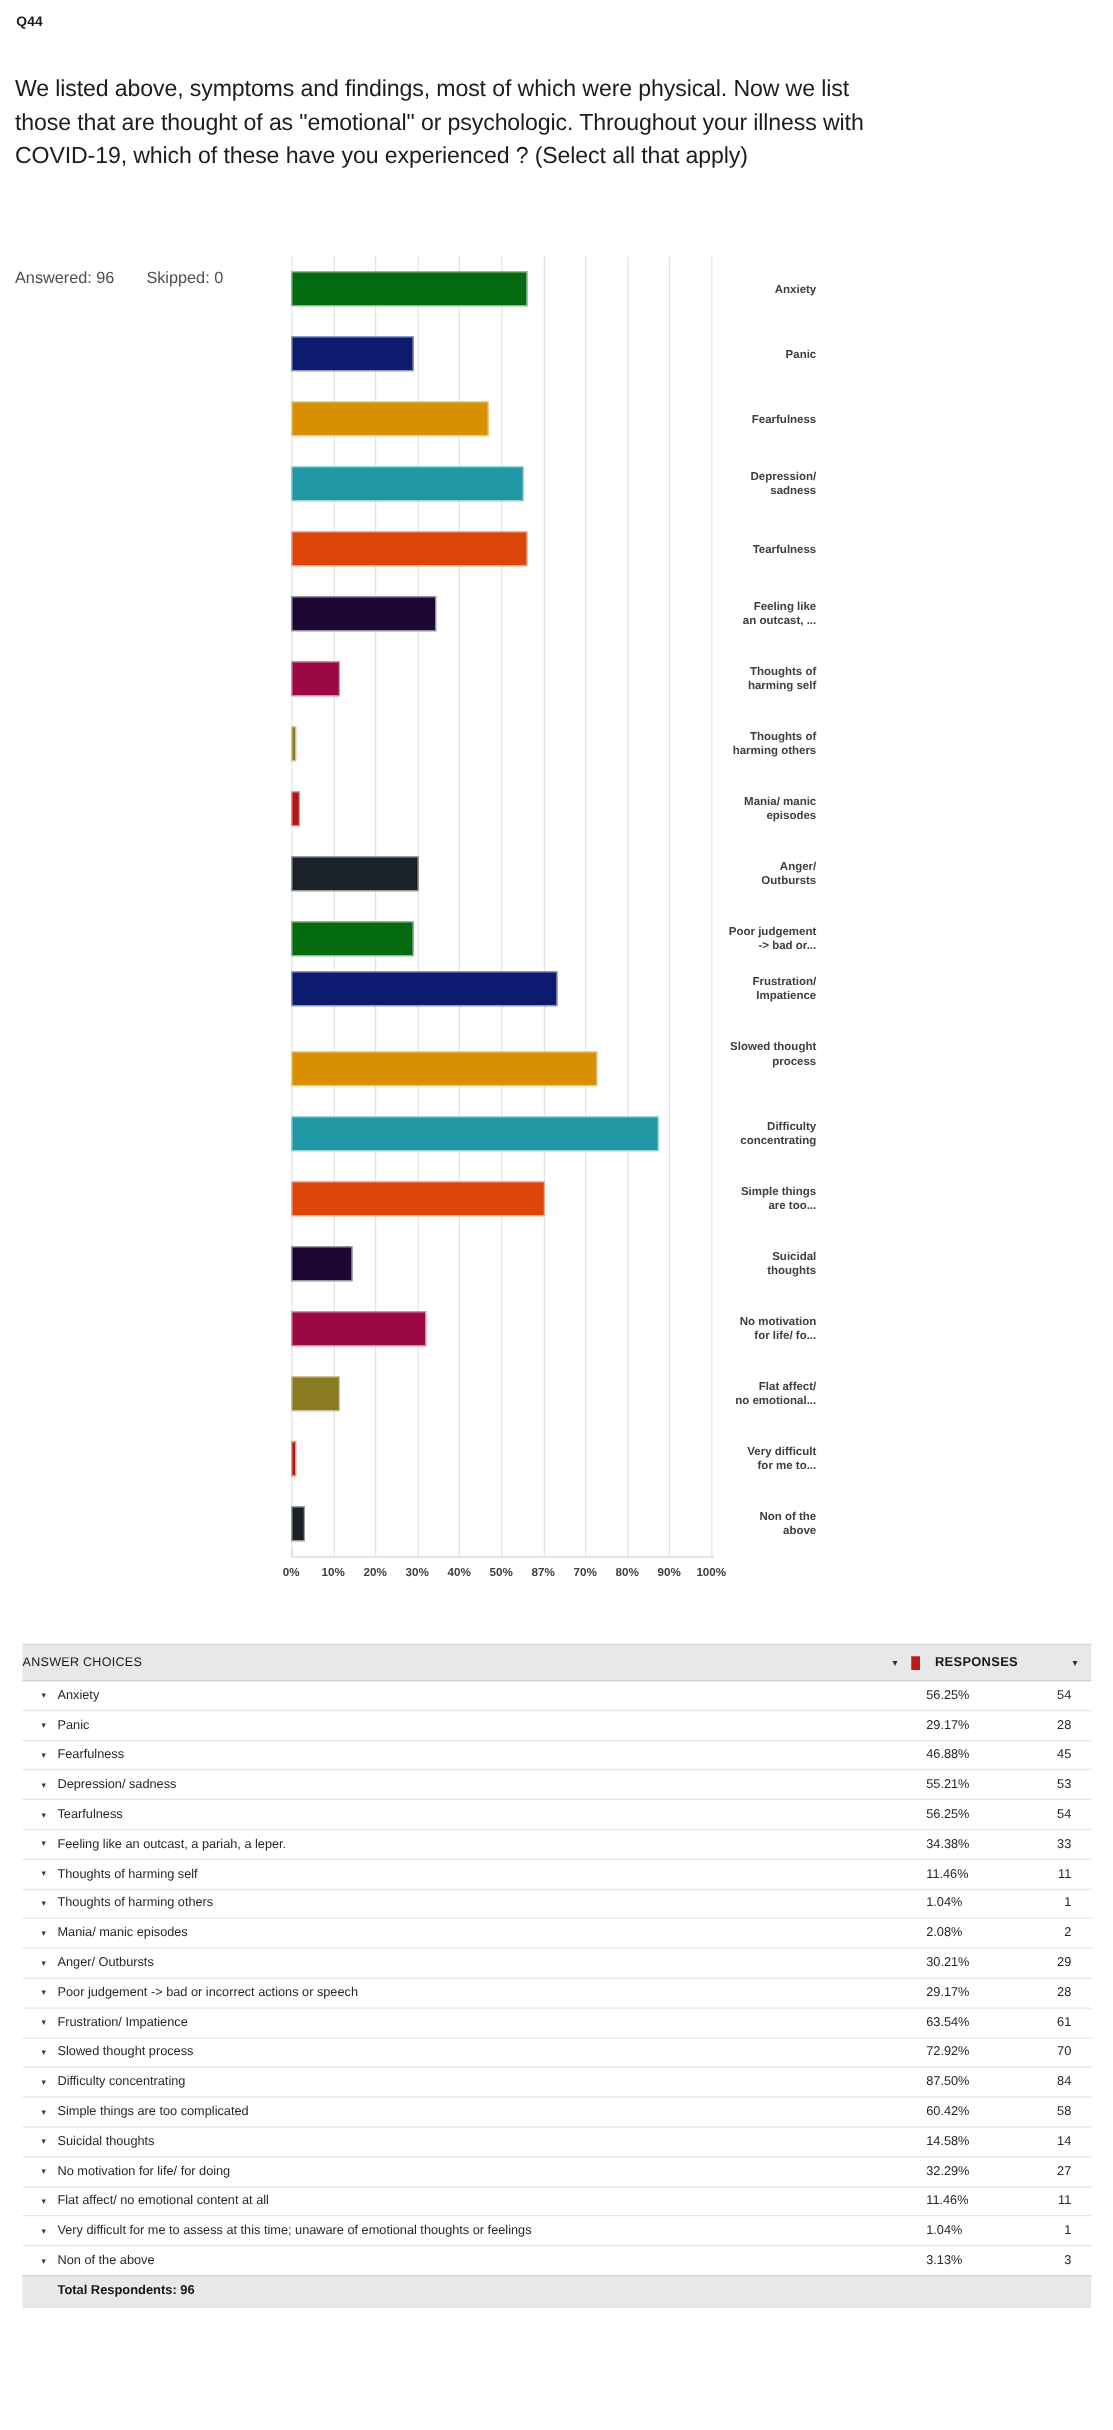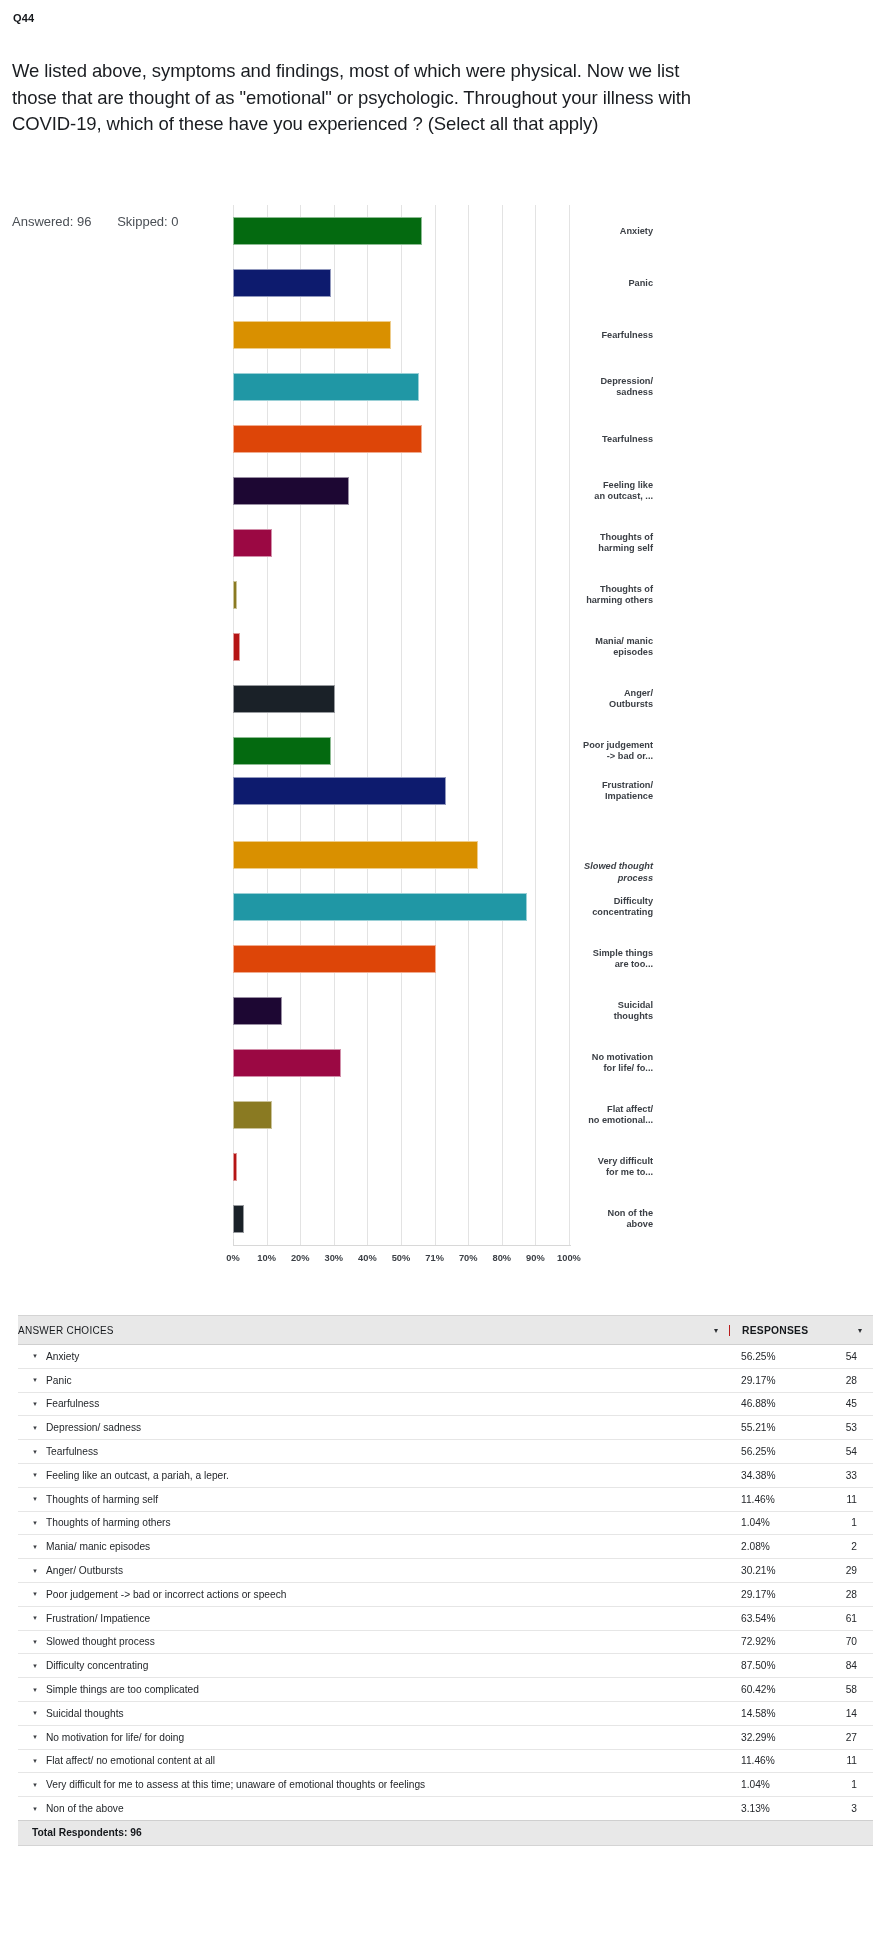--- a/index.html
+++ b/index.html
@@ -153,21 +153,21 @@
     text-align: center;
     font-size: 8px;
     color: #2b2e32;
   }
   .th-responses {
     width: 118px;
     font-size: 10.3px;
     font-weight: bold;
     letter-spacing: .25px;
     color: #15181c;
-    border-left: 1px solid #b91c1c;
+    border-left: 7px solid #b91c1c;
     padding-left: 12px;
     box-sizing: border-box;
   }
 
   .trow {
     display: flex;
     align-items: center;
     height: 22.8px;
     border-bottom: 1px solid #e6e6e6;
     font-size: 10.2px;
@@ -194,21 +194,21 @@
     text-align: right;
     padding-right: 16px;
     box-sizing: border-box;
   }
   .tfoot {
     height: 24px;
     display: flex;
     align-items: center;
     background: #e8e8e8;
     border-top: 1px solid #cfcfcf;
-    padding-left: 14px;
+    padding-left: 28px;
     font-size: 10.3px;
     font-weight: bold;
     color: #15181c;
   }
 </style>
 </head>
 <body>
 
 <div class="qnum">Q44</div>
 
@@ -234,21 +234,21 @@
       <div class="gridline" style="left: 336px;"></div>
     </div>
   <div class="axis-base"></div>
   <div class="xticks" id="xticks">
       <div class="xtick" style="left: 0px;">0%</div>
       <div class="xtick" style="left: 33.6px;">10%</div>
       <div class="xtick" style="left: 67.2px;">20%</div>
       <div class="xtick" style="left: 100.8px;">30%</div>
       <div class="xtick" style="left: 134.4px;">40%</div>
       <div class="xtick" style="left: 168px;">50%</div>
-      <div class="xtick" style="left: 201.6px;">71%</div>
+      <div class="xtick" style="left: 201.6px;">87%</div>
       <div class="xtick" style="left: 235.2px;">70%</div>
       <div class="xtick" style="left: 268.8px;">80%</div>
       <div class="xtick" style="left: 302.4px;">90%</div>
       <div class="xtick" style="left: 336px;">100%</div>
     </div>
 <div class="row" style="top: 0px;">
       <div class="cat-label" style="top: 20.5px;">Anxiety</div>
       <div class="bar" title="Anxiety: 56.25%" style="width: 189px; background: rgb(4, 106, 16); top: 12px;"></div>
     </div>
     <div class="row" style="top: 52px;">
@@ -297,21 +297,21 @@
       <div class="cat-label" style="top: 14.5px;">Poor judgement
 -&gt; bad or...</div>
       <div class="bar" title="Poor judgement -&gt; bad or...: 29.17%" style="width: 98.0112px; background: rgb(4, 106, 16); top: 12px;"></div>
     </div>
     <div class="row" style="top: 560px;">
       <div class="cat-label" style="top: 14.5px;">Frustration/
 Impatience</div>
       <div class="bar" title="Frustration/ Impatience: 63.54%" style="width: 213.494px; background: rgb(13, 27, 110); top: 12px;"></div>
     </div>
     <div class="row" style="top: 624px;">
-      <div class="cat-label" style="top: 32px; font-style: italic;">Slowed thought
+      <div class="cat-label" style="top: 3px;">Slowed thought
 process</div>
       <div class="bar" title="Slowed thought process: 72.92%" style="width: 245.011px; background: rgb(217, 144, 0); top: 12px;"></div>
     </div>
     <div class="row" style="top: 676px;">
       <div class="cat-label" style="top: 14.5px;">Difficulty
 concentrating</div>
       <div class="bar" title="Difficulty concentrating: 87.5%" style="width: 294px; background: rgb(32, 151, 165); top: 12px;"></div>
     </div>
     <div class="row" style="top: 728px;">
       <div class="cat-label" style="top: 14.5px;">Simple things

